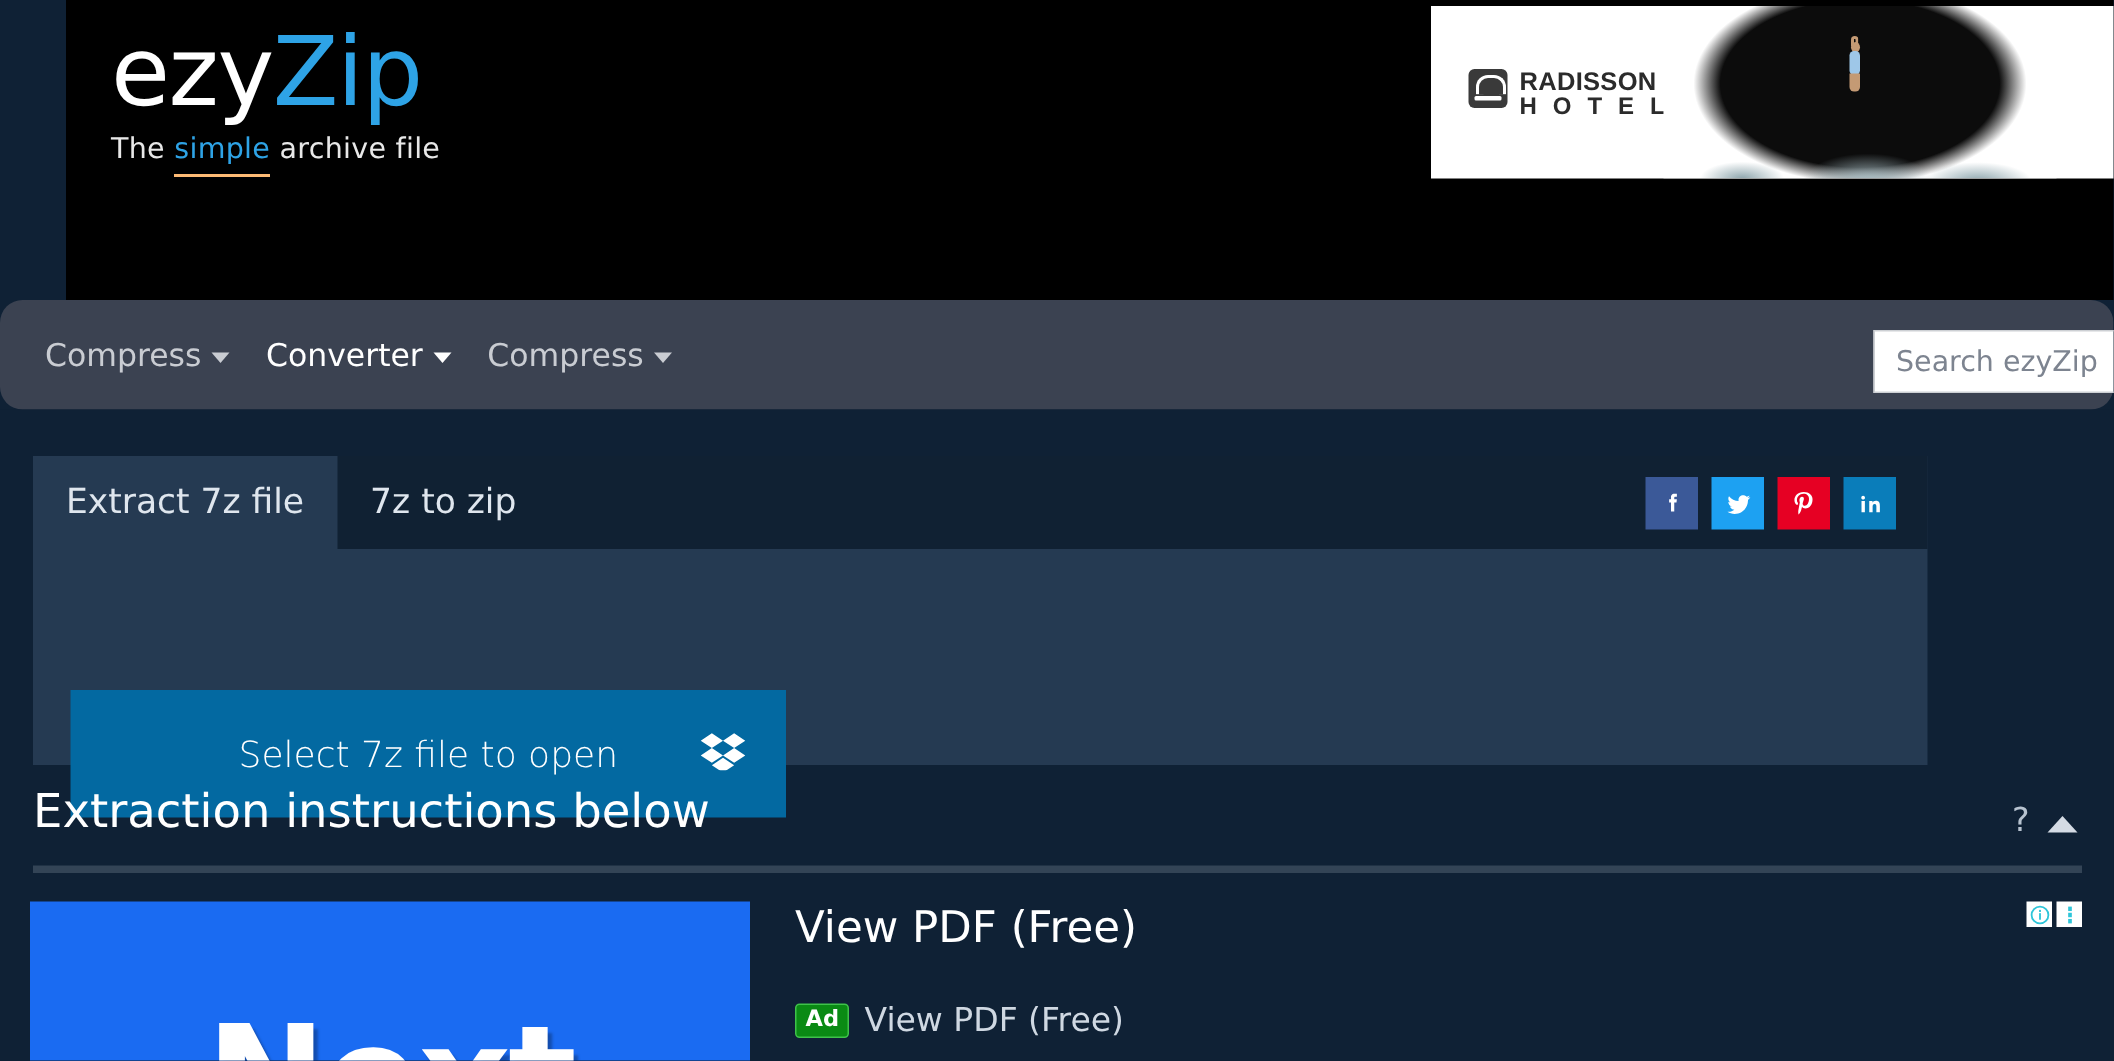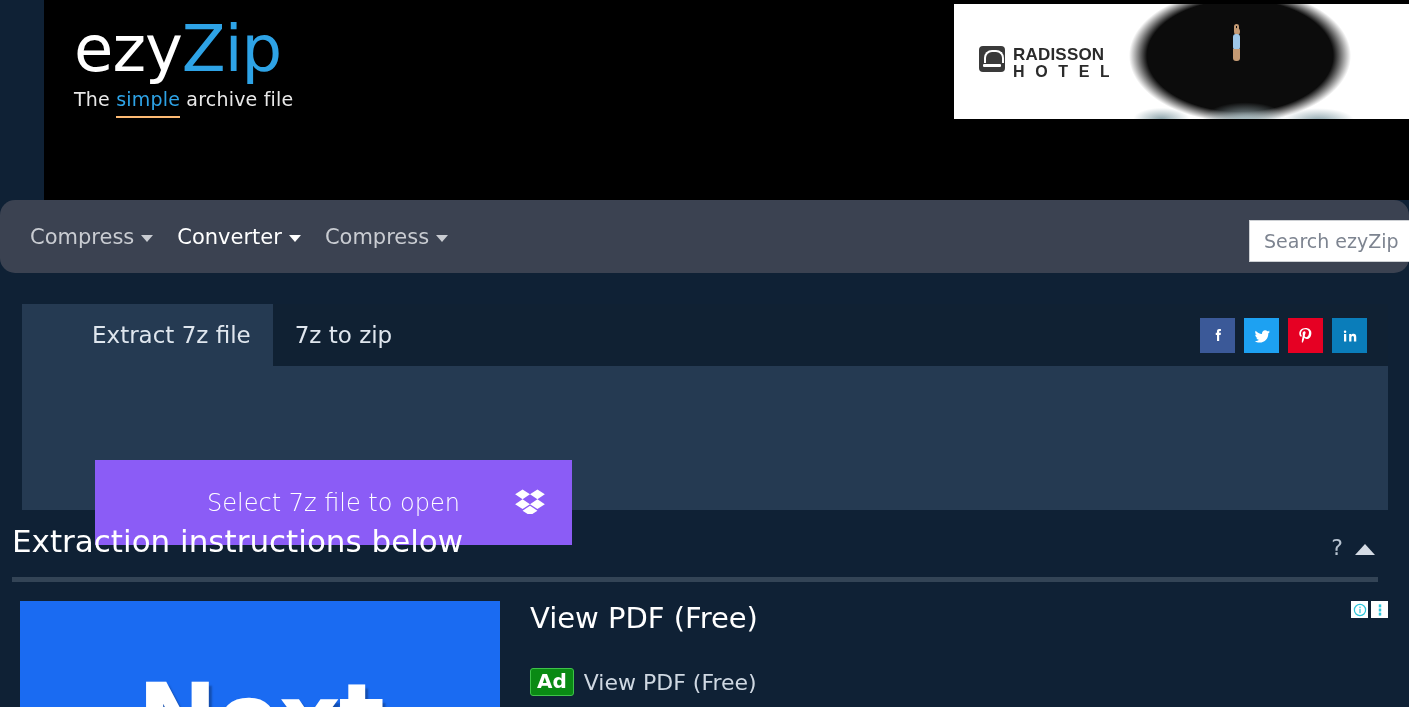--- a/index.html
+++ b/index.html
@@ -155,23 +155,22 @@
     font-family: "DejaVu Sans", sans-serif;
     outline: none;
   }
   .search-input::placeholder { color: #7d8490; }
 
   
   .main { position: relative; width: 1409px; background: #0f2135; }
 
   .card {
     position: absolute; left: 22px; top: 31px;
-    width: 1366px; height: 206px;
+    width: 1263px; height: 206px;
     background: #253a52;
-    padding-left: 48px;
   }
   .tabbar {
     position: relative;
     height: 62px;
     background: #102133;
     display: flex; align-items: stretch;
   }
   .tab {
     display: flex; align-items: center;
     padding: 0 22px;
@@ -193,37 +192,37 @@
   }
   .soc svg { display: block; }
   .soc-fb { background: #3b5998; }
   .soc-tw { background: #1da1f2; }
   .soc-pi { background: #e60023; }
   .soc-li { background: #0a7dba; }
 
   .select-btn {
     position: absolute; left: 25px; top: 94px;
     width: 477px; height: 85px;
-    background: #8b5cf6;
+    background: #0369a1;
     display: flex; align-items: center; justify-content: center;
     cursor: pointer;
     position: relative;
   }
   .select-btn-label {
     font-size: 24px; color: #ffffff;
     font-family: "DejaVu Sans", sans-serif;
     font-weight: 300;
   }
   .dropbox-icon {
     position: absolute; right: 27px; top: 50%;
     transform: translateY(-50%);
   }
 
   .section-head {
-    position: absolute; left: 12px; top: 250px;
+    position: absolute; left: 22px; top: 250px;
     width: 1366px;
   }
   .section-title {
     font-size: 31px; color: #ffffff; font-weight: 400;
     font-family: "DejaVu Sans", sans-serif;
     padding-bottom: 18px;
   }
   .section-tools {
     position: absolute; right: 3px; top: 12px;
     display: flex; align-items: center; gap: 12px;
@@ -271,21 +270,21 @@
     cursor: pointer;
   }
   .ad-link-row {
     margin-top: 33px;
     display: flex; align-items: center; gap: 10px;
   }
   .ad-badge {
     background: #0a8a14;
     border: 1px solid #3fc24a;
     color: #ffffff;
-    font-size: 20px; font-weight: bold;
+    font-size: 15px; font-weight: bold;
     padding: 1px 6px 2px;
     border-radius: 3px;
     line-height: 1.15;
     font-family: "DejaVu Sans", sans-serif;
   }
   .ad-link {
     font-size: 22px; color: #cfd8e2; cursor: pointer;
     font-family: "DejaVu Sans", sans-serif;
   }
   .ad-choices {

